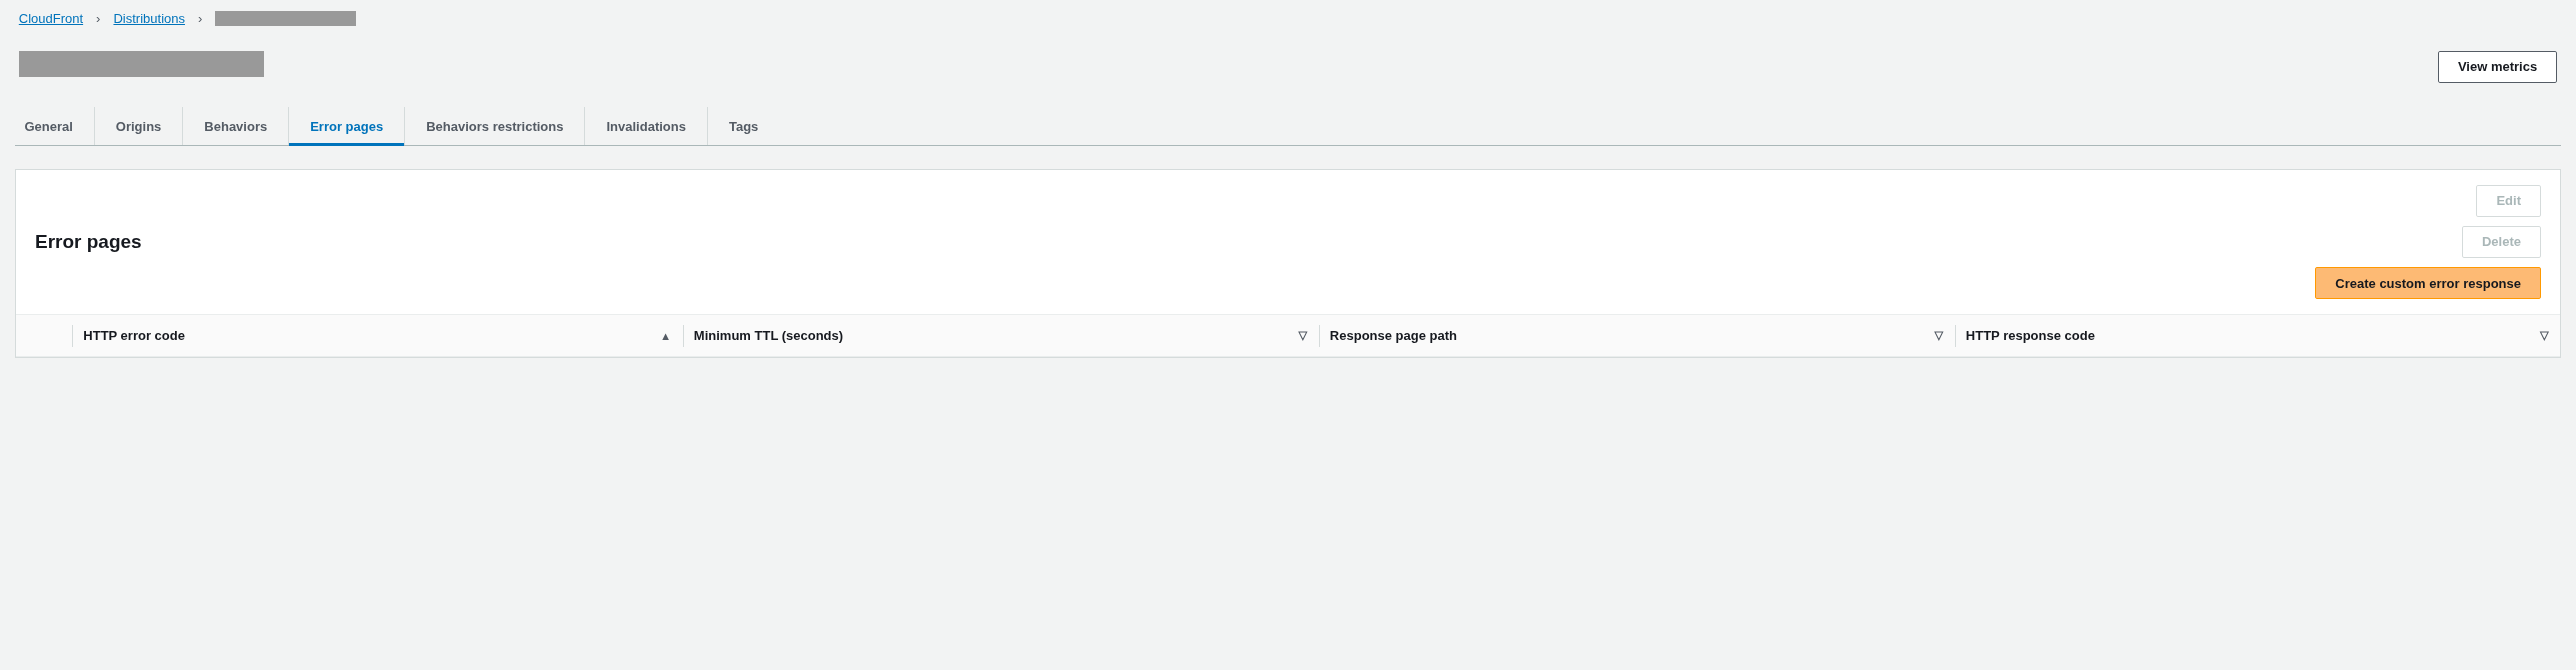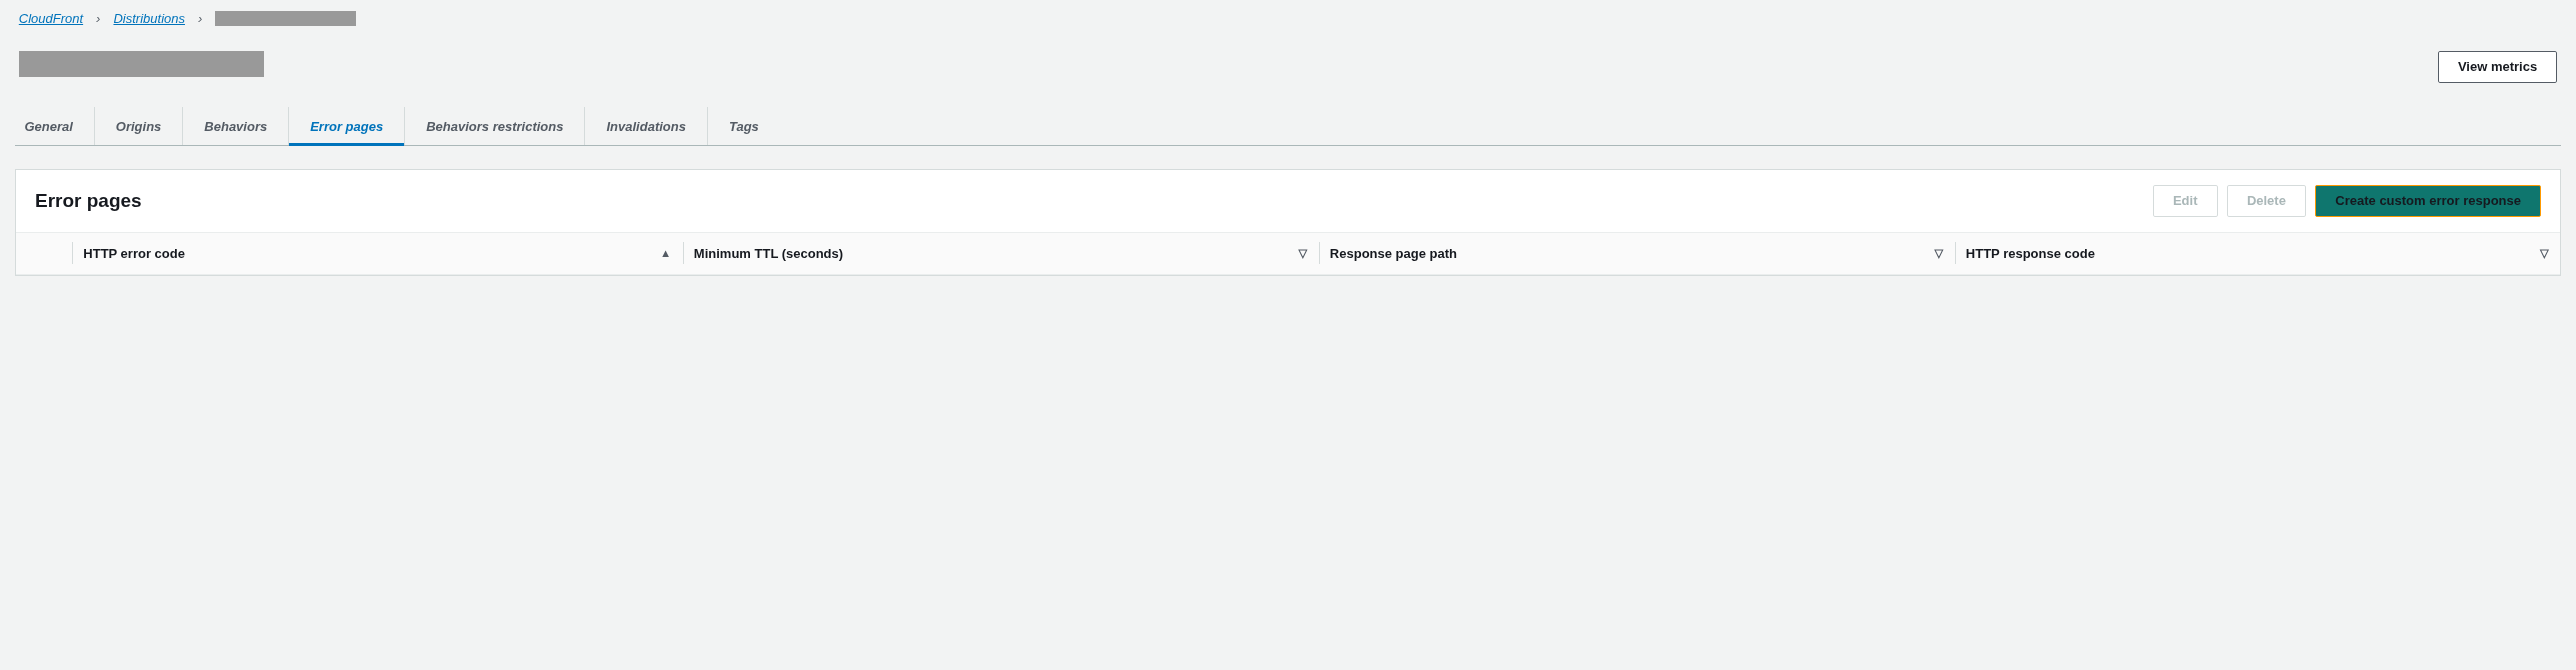--- a/index.html
+++ b/index.html
@@ -12,21 +12,20 @@
   }
   .page { padding: 0 15px 15px 15px; }
 
   
   .breadcrumb {
     display: flex;
     align-items: center;
     gap: 13px;
     padding: 11.3px 3.8px 5.6px 3.8px;
     font-size: 13px;
-    font-style: italic;
   }
   .breadcrumb a { color: #0073bb; text-decoration: underline; cursor: pointer; }
   .breadcrumb .sep { color: #545b64; font-size: 13px; }
   .breadcrumb .redacted-crumb {
     display: inline-block;
     width: 141px; height: 15px;
     background: #999;
   }
 
   
@@ -47,39 +46,38 @@
     font-weight: 700;
     padding: 7.5px 19px;
     border-radius: 1.9px;
     cursor: pointer;
     border: 0.9px solid #545b64;
     background: #fff;
     color: #16191f;
   }
   .btn:disabled { color: #aab7b8; border-color: #d5dbdb; cursor: default; }
   .btn.primary {
-    background: #0f766e;
+    background: #fdba74;
     border-color: #ff9900;
     color: #16191f;
   }
 
   
   .tabs-wrap { border-bottom: 0.9px solid #aab7b8; }
   .tabs {
     display: flex;
     margin-top: 17px;
   }
   .tab {
     padding: 11.3px 21px;
     font-weight: 700;
     color: #545b64;
     cursor: pointer;
     border-right: 0.9px solid #d5dbdb;
     position: relative;
-    font-style: italic;
   }
   .tab.first { padding-left: 9.4px; }
   .tab:last-child { border-right: none; }
   .tab.active { color: #0073bb; }
   .tab.active::after {
     content: "";
     position: absolute;
     left: 0; right: 0; bottom: -0.9px;
     height: 2.8px;
     background: #0073bb;
@@ -91,21 +89,21 @@
     border: 0.9px solid #d5dbdb;
     margin-top: 22.6px;
   }
   .panel-header {
     display: flex;
     align-items: center;
     justify-content: space-between;
     padding: 15px 19px;
   }
   .panel-title { font-size: 19px; font-weight: 700; }
-  .panel-actions { display: flex; gap: 9.4px; align-items: flex-end; }
+  .panel-actions { display: flex; gap: 9.4px; align-items: flex-end; flex-direction: column; }
 
   
   .tbl { width: 100%; border-collapse: collapse; }
   .tbl thead th {
     text-align: left;
     font-weight: 700;
     font-size: 13px;
     color: #16191f;
     padding: 13px 11.3px;
     background: #fafafa;

